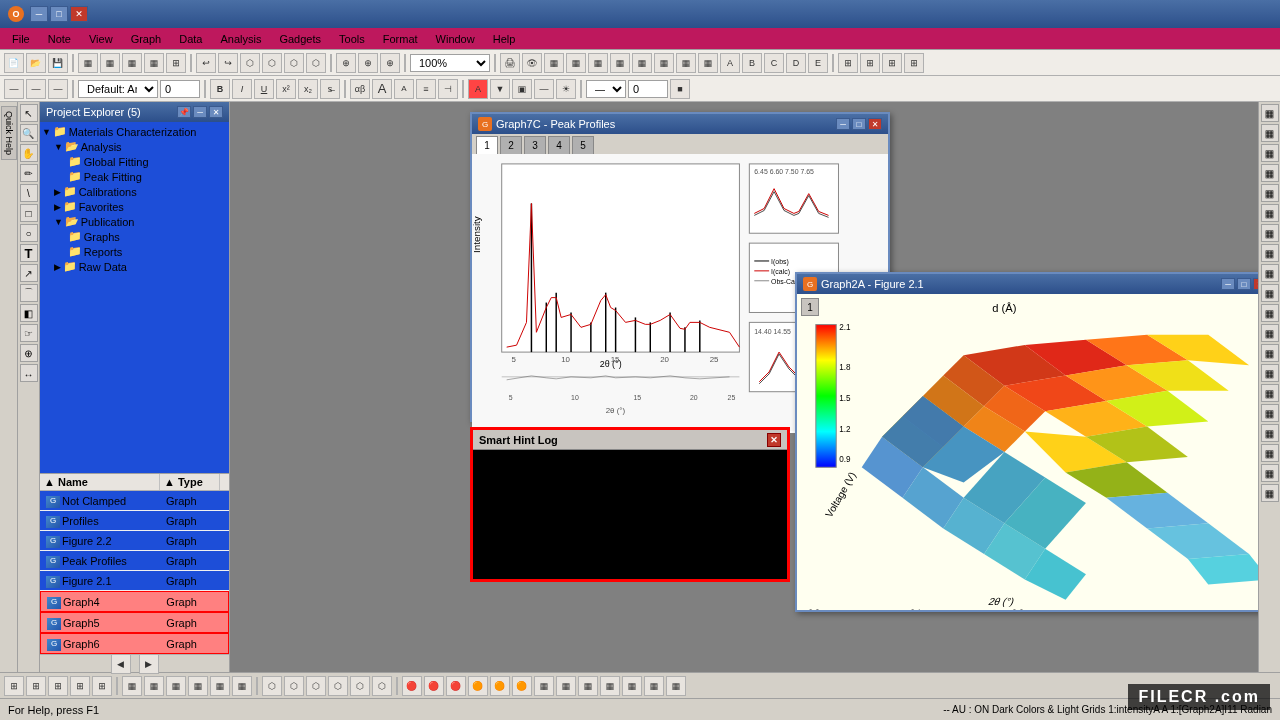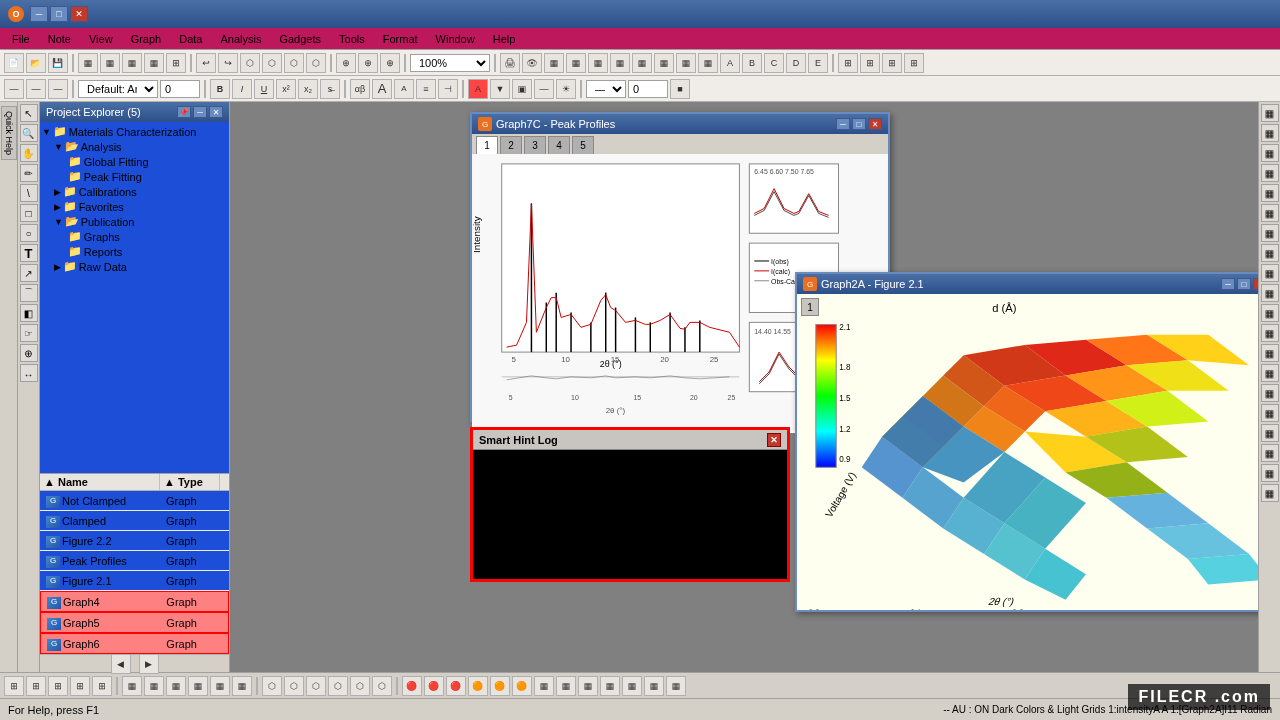--- a/index.html
+++ b/index.html
@@ -639,21 +639,21 @@
     <div class="file-cell" style="width:16px">
       <div class="file-icon">G</div>
     </div>
     <div class="file-cell" style="width:104px">Not Clamped</div>
     <div class="file-cell" style="width:60px">Graph</div>
   </div>
           <div class="file-row">
     <div class="file-cell" style="width:16px">
       <div class="file-icon">G</div>
     </div>
-    <div class="file-cell" style="width:104px">Clamped</div>
+    <div class="file-cell" style="width:104px">Profiles</div>
     <div class="file-cell" style="width:60px">Graph</div>
   </div>
           <div class="file-row">
     <div class="file-cell" style="width:16px">
       <div class="file-icon">G</div>
     </div>
     <div class="file-cell" style="width:104px">Figure 2.2</div>
     <div class="file-cell" style="width:60px">Graph</div>
   </div>
           <div class="file-row">

